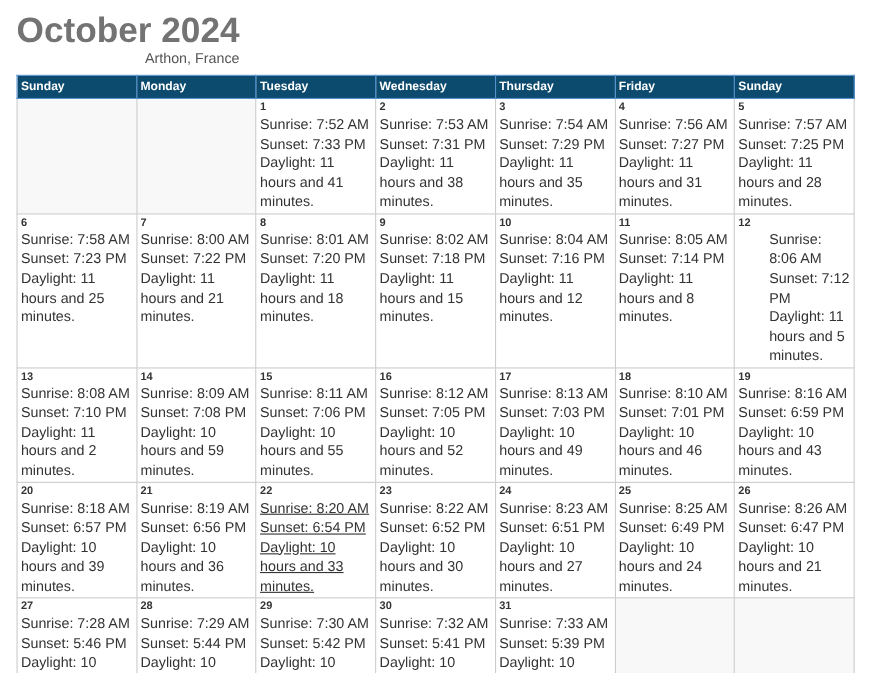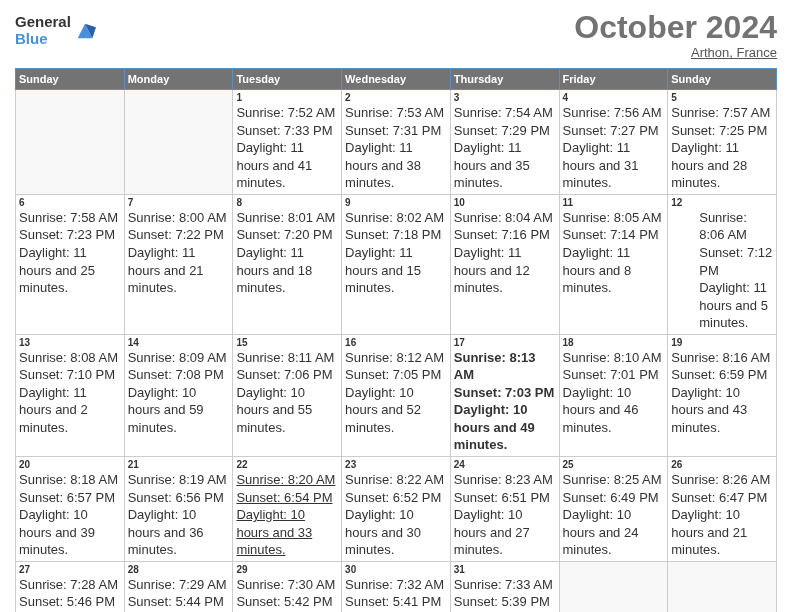--- a/index.html
+++ b/index.html
@@ -54,31 +54,30 @@
     }
     .month-title {
       font-size: 32px;
       font-weight: 700;
       color: #737373;
       line-height: 1.1;
     }
     .location {
       font-size: 13px;
       color: #555;
-      text-decoration: underline;
     }
     .calendar {
       flex: 1;
       border: 1px solid #ccc;
       border-collapse: collapse;
       width: 100%;
       table-layout: fixed;
     }
     .calendar th {
-      background-color: #737373;
+      background-color: #0c4a6e;
       color: #fff;
       font-size: 11px;
       font-weight: bold;
       padding: 4px 3px;
       text-align: left;
       border: 1px solid #5590cc;
     }
     .calendar td {
       border: 1px solid #ccc;
       vertical-align: top;
@@ -102,30 +101,20 @@
       font-size: 13px;
       line-height: 1.35;
       color: #333;
     }
   </style>
 </head>
 <body>
 
 <div class="page">
   <div class="header">
-    <div class="logo">
-      <div class="logo-text">
-        <span class="logo-general">General</span>
-        <span class="logo-blue">Blue</span>
-      </div>
-      <svg class="logo-icon" viewBox="0 0 30 30" xmlns="http://www.w3.org/2000/svg">
-        <polygon points="5,25 25,25 15,5" fill="#4a90d9"></polygon>
-        <polygon points="15,5 25,25 30,10" fill="#2a60a9"></polygon>
-      </svg>
-    </div>
     <div class="title-block">
       <div class="month-title">October 2024</div>
       <div class="location">Arthon, France</div>
     </div>
   </div>
 
   <table class="calendar">
     <thead>
       <tr>
         <th>Sunday</th>
@@ -236,21 +225,21 @@
 Daylight: 10 hours and 55 minutes.</div>
           </td>
           <td>
             <span class="day-number">16</span>
             <div class="day-info" style="white-space: pre-line;">Sunrise: 8:12 AM
 Sunset: 7:05 PM
 Daylight: 10 hours and 52 minutes.</div>
           </td>
           <td>
             <span class="day-number">17</span>
-            <div class="day-info" style="white-space: pre-line; font-weight: bold;">Sunrise: 8:13 AM
+            <div class="day-info" style="white-space: pre-line;">Sunrise: 8:13 AM
 Sunset: 7:03 PM
 Daylight: 10 hours and 49 minutes.</div>
           </td>
           <td>
             <span class="day-number">18</span>
             <div class="day-info" style="white-space: pre-line;">Sunrise: 8:10 AM
 Sunset: 7:01 PM
 Daylight: 10 hours and 46 minutes.</div>
           </td>
           <td>

